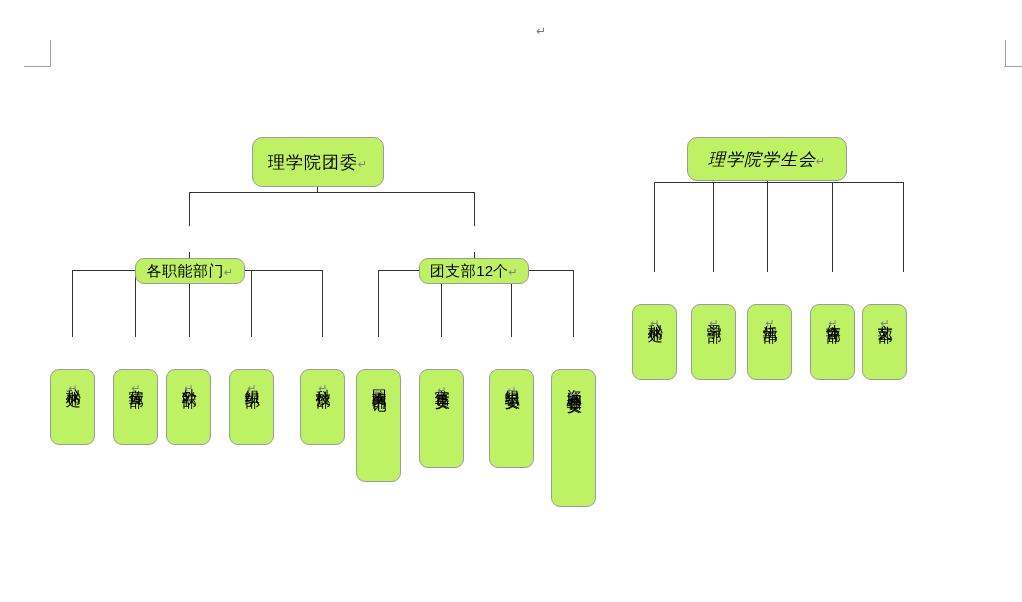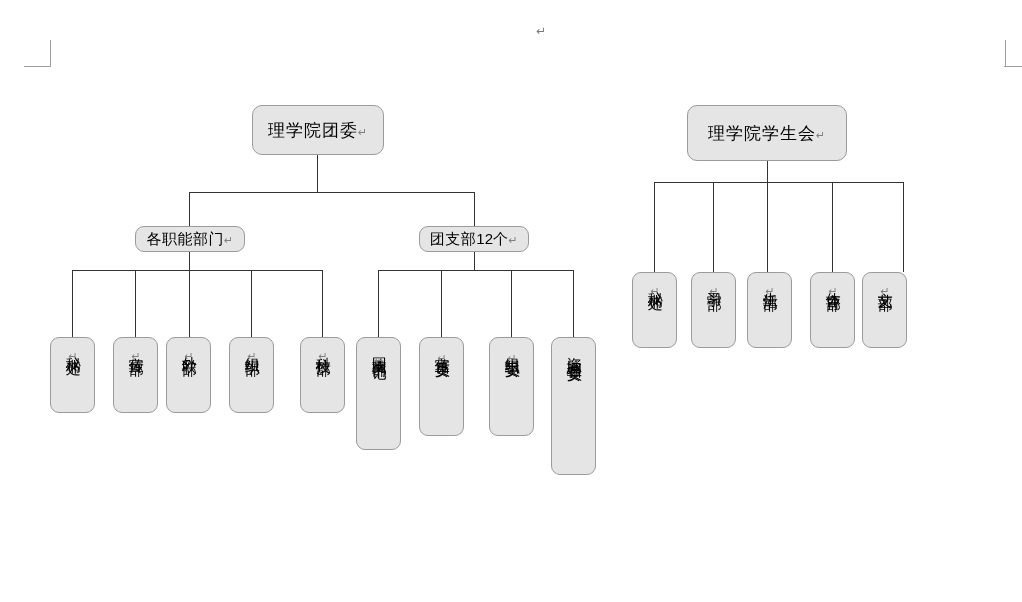--- a/index.html
+++ b/index.html
@@ -69,25 +69,26 @@
     background: #333333;
   }
   .line-v { width: 1px; }
   .line-h { height: 1px; }
 
   
   .box {
     position: absolute;
     box-sizing: border-box;
     border: 1px solid #9b9b9b;
-    background: #e5e5e5;
+    background: #bef264;
     border-radius: 9px;
     display: flex;
     align-items: center;
     justify-content: center;
+    margin-top: 32px;
   }
   .box.title-box {
     border-radius: 10px;
   }
   .box-label {
     font-size: 17px;
     letter-spacing: 1px;
     white-space: nowrap;
     font-family: "DejaVu Sans", "Liberation Sans", sans-serif;
   }
@@ -202,21 +203,21 @@
   <div class="box leaf" style="left:419px;top:337px;width:45px;height:99px;">
     <span class="vtext"><span>宣传委员</span><span class="pilcrow">↵</span></span>
   </div>
   <div class="box leaf" style="left:489px;top:337px;width:45px;height:99px;">
     <span class="vtext"><span>组织委员</span><span class="pilcrow">↵</span></span>
   </div>
   <div class="box leaf" style="left:551px;top:337px;width:45px;height:138px;">
     <span class="vtext"><span>资助心理委员</span><span class="pilcrow">↵</span></span>
   </div>
 
-  <div class="box title-box" style="left:687px;top:105px;width:160px;height:56px;">
+  <div class="box title-box" style="left:687px;top:105px;width:160px;height:44px;font-style:italic;">
     <span class="box-label"><span>理学院学生会</span><span class="pilcrow">↵</span></span>
   </div>
 
   <div class="box leaf" style="left:632px;top:272px;width:45px;height:76px;">
     <span class="vtext"><span>秘书处</span><span class="pilcrow">↵</span></span>
   </div>
   <div class="box leaf" style="left:691px;top:272px;width:45px;height:76px;">
     <span class="vtext"><span>学习部</span><span class="pilcrow">↵</span></span>
   </div>
   <div class="box leaf" style="left:747px;top:272px;width:45px;height:76px;">

